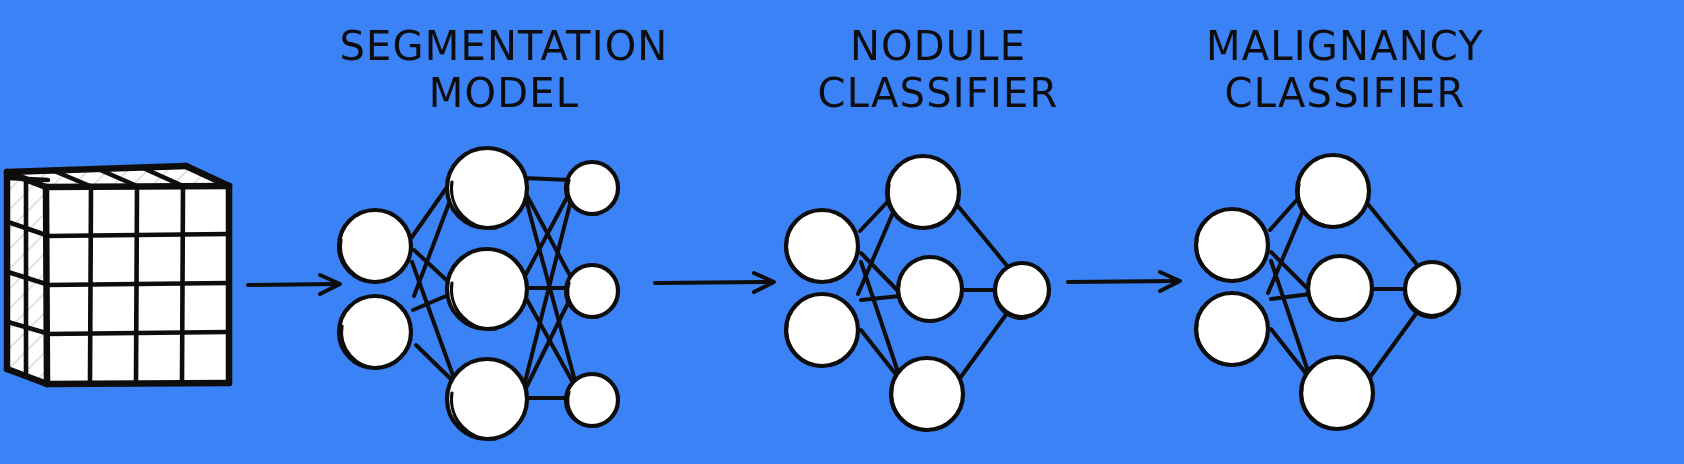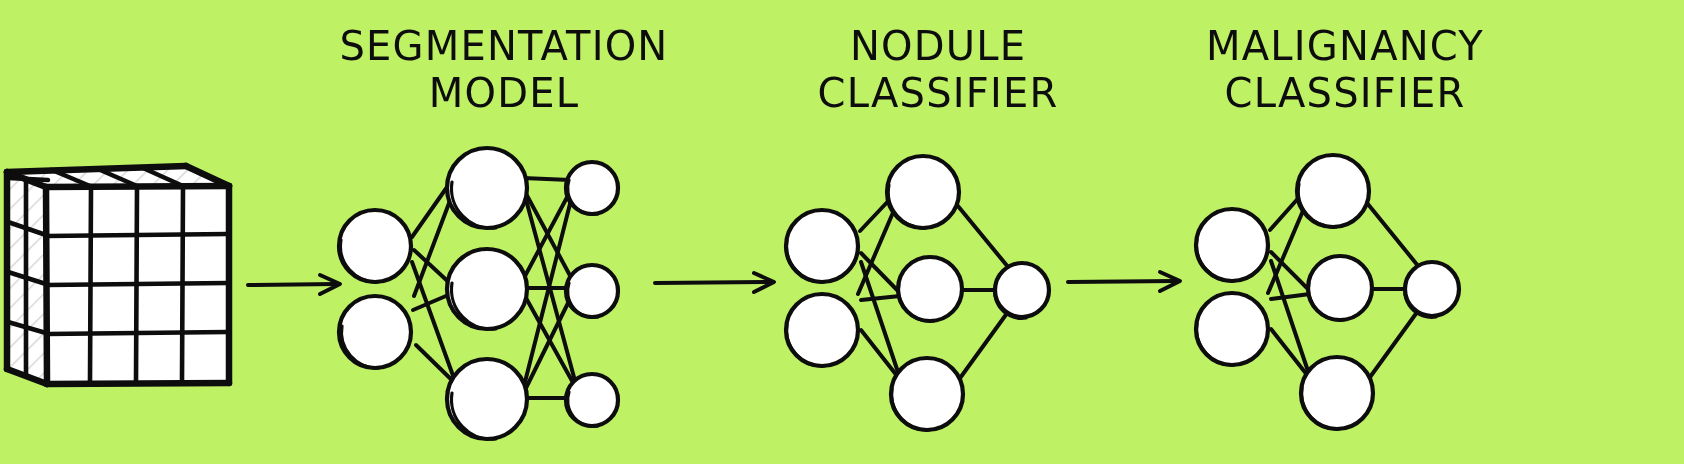--- a/index.html
+++ b/index.html
@@ -12,21 +12,21 @@
     width: 1684px;
     height: 464px;
     font-family: "DejaVu Sans", sans-serif;
     overflow: hidden;
     position: relative;
   }
   #stage {
     position: relative;
     width: 1684px;
     height: 464px;
-    background: #bef264;
+    background: #3b82f6;
   }
   #diagram-svg {
     position: absolute;
     left: 0;
     top: 0;
     width: 1684px;
     height: 464px;
     display: block;
   }
   .stage-title {

